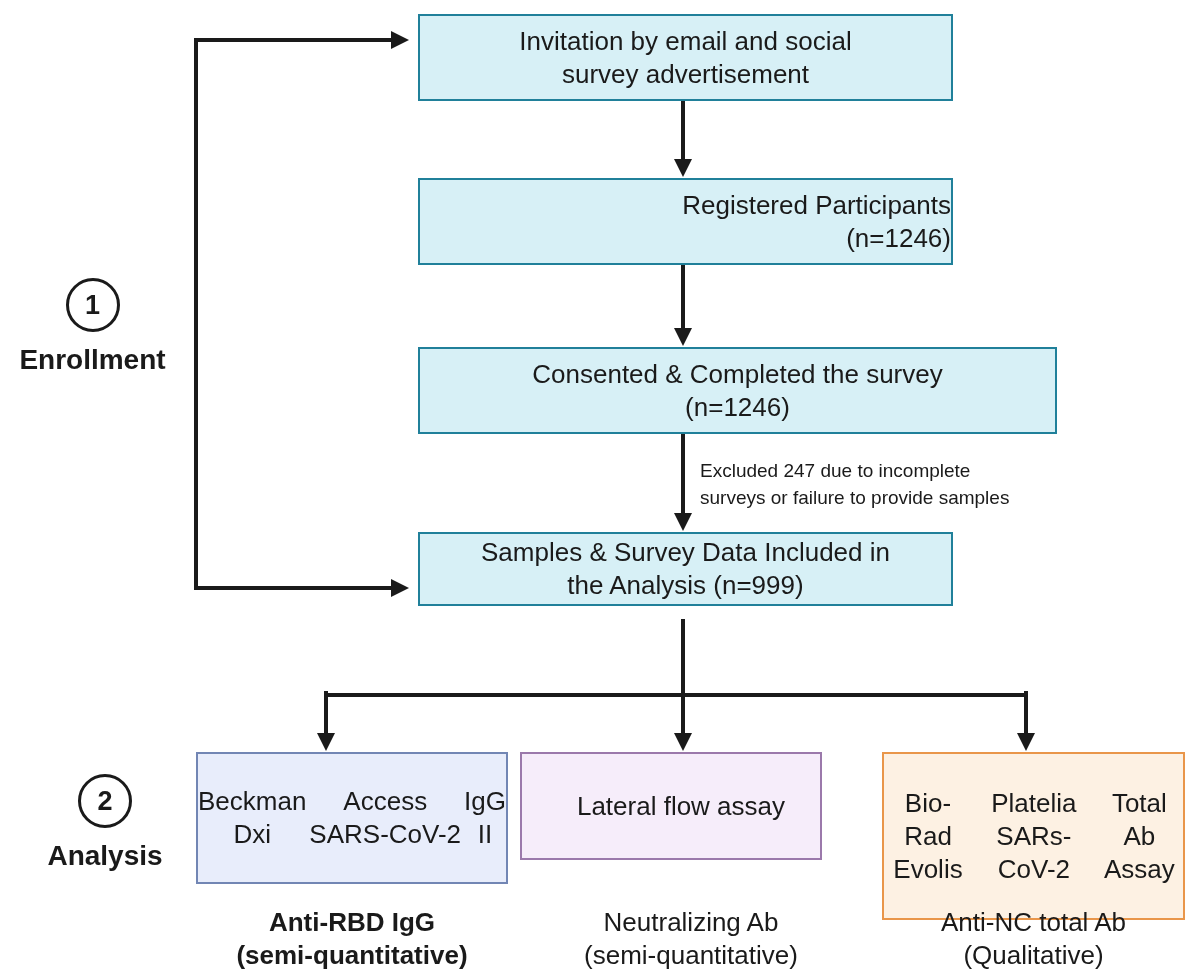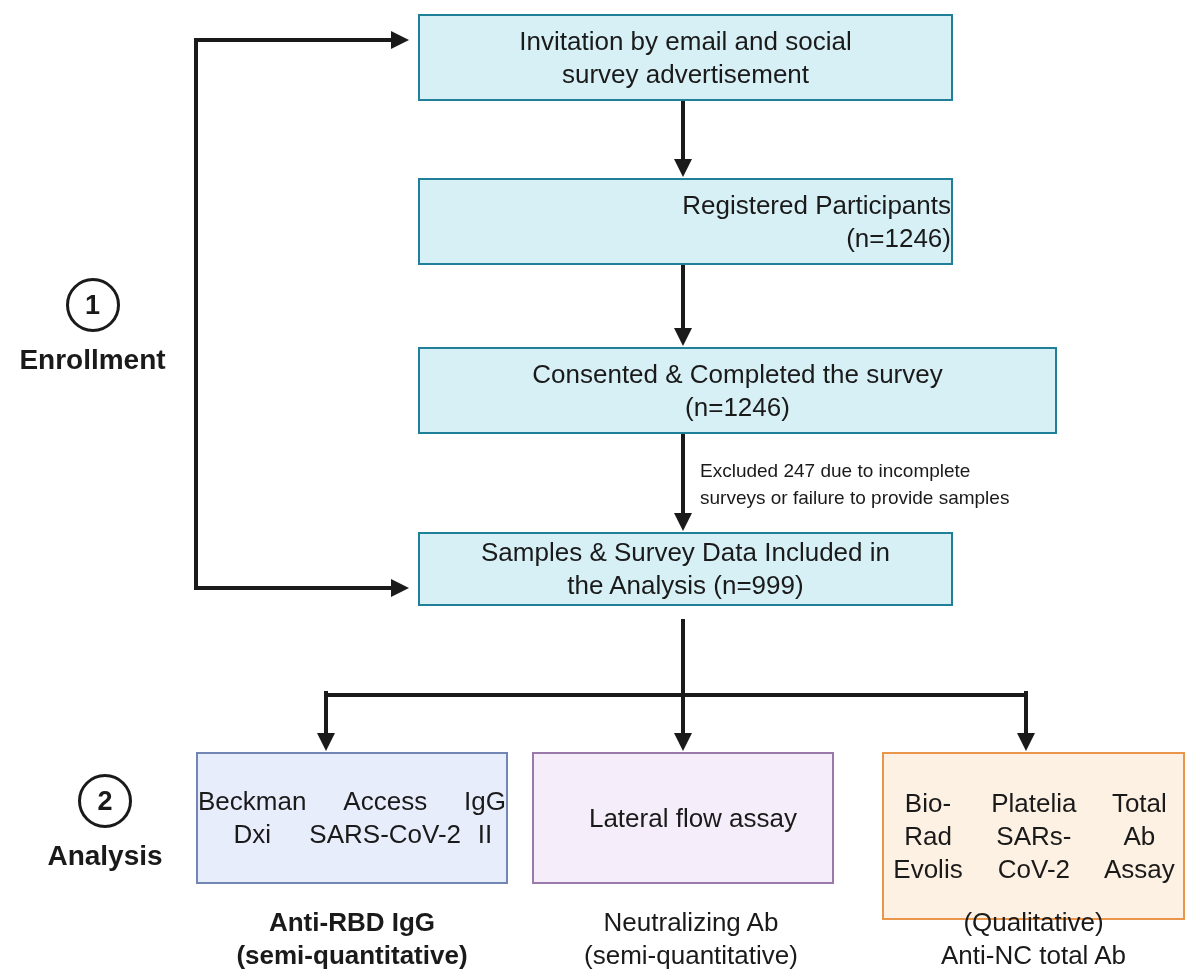--- a/index.html
+++ b/index.html
@@ -116,38 +116,38 @@
     <span class="ln">Samples &amp; Survey Data Included in</span>
     <span class="ln">the Analysis (n=999)</span>
   </div>
 
   <div class="abox abox-0" style="left:196px;top:752px;width:312px;height:132px;">
     <span class="ln">Beckman Dxi</span>
     <span class="ln">Access SARS-CoV-2</span>
     <span class="ln">IgG II</span>
   </div>
 
-  <div class="abox abox-1" style="left:532px;top:752px;width:302px;height:132px;padding-left:20px;">
+  <div class="abox abox-1" style="left:520px;top:752px;width:302px;height:108px;padding-left:20px;">
     <span class="ln">Lateral flow assay</span>
   </div>
 
   <div class="abox abox-2" style="left:882px;top:752px;width:303px;height:168px;">
     <span class="ln">Bio-Rad Evolis</span>
     <span class="ln">Platelia SARs-CoV-2</span>
     <span class="ln">Total Ab Assay</span>
   </div>
 
   <div class="caption" style="left:196px;top:906px;width:312px;font-weight:bold;">
     <span class="ln">Anti-RBD IgG</span>
     <span class="ln">(semi-quantitative)</span>
   </div>
 
   <div class="caption" style="left:540px;top:906px;width:302px;">
     <span class="ln">Neutralizing Ab</span>
     <span class="ln">(semi-quantitative)</span>
   </div>
 
   <div class="caption" style="left:882px;top:906px;width:303px;">
+    <span class="ln">Anti-NC total Ab</span>
     <span class="ln">(Qualitative)</span>
-    <span class="ln">Anti-NC total Ab</span>
   </div>
 
 </div>
 
 </body></html>

